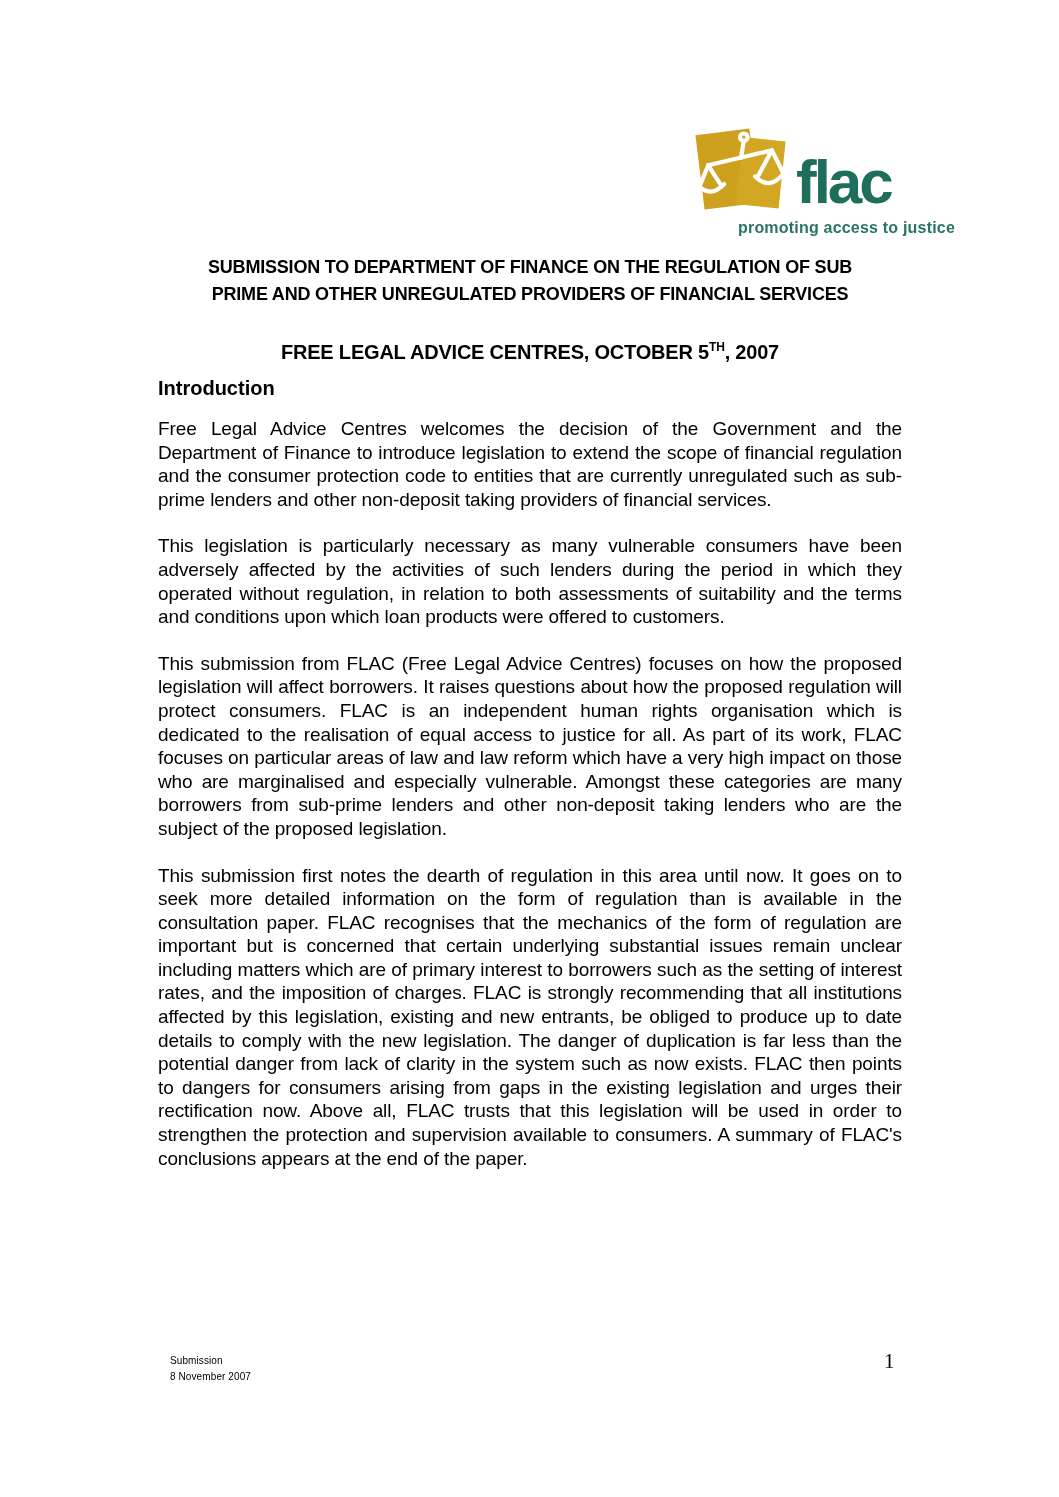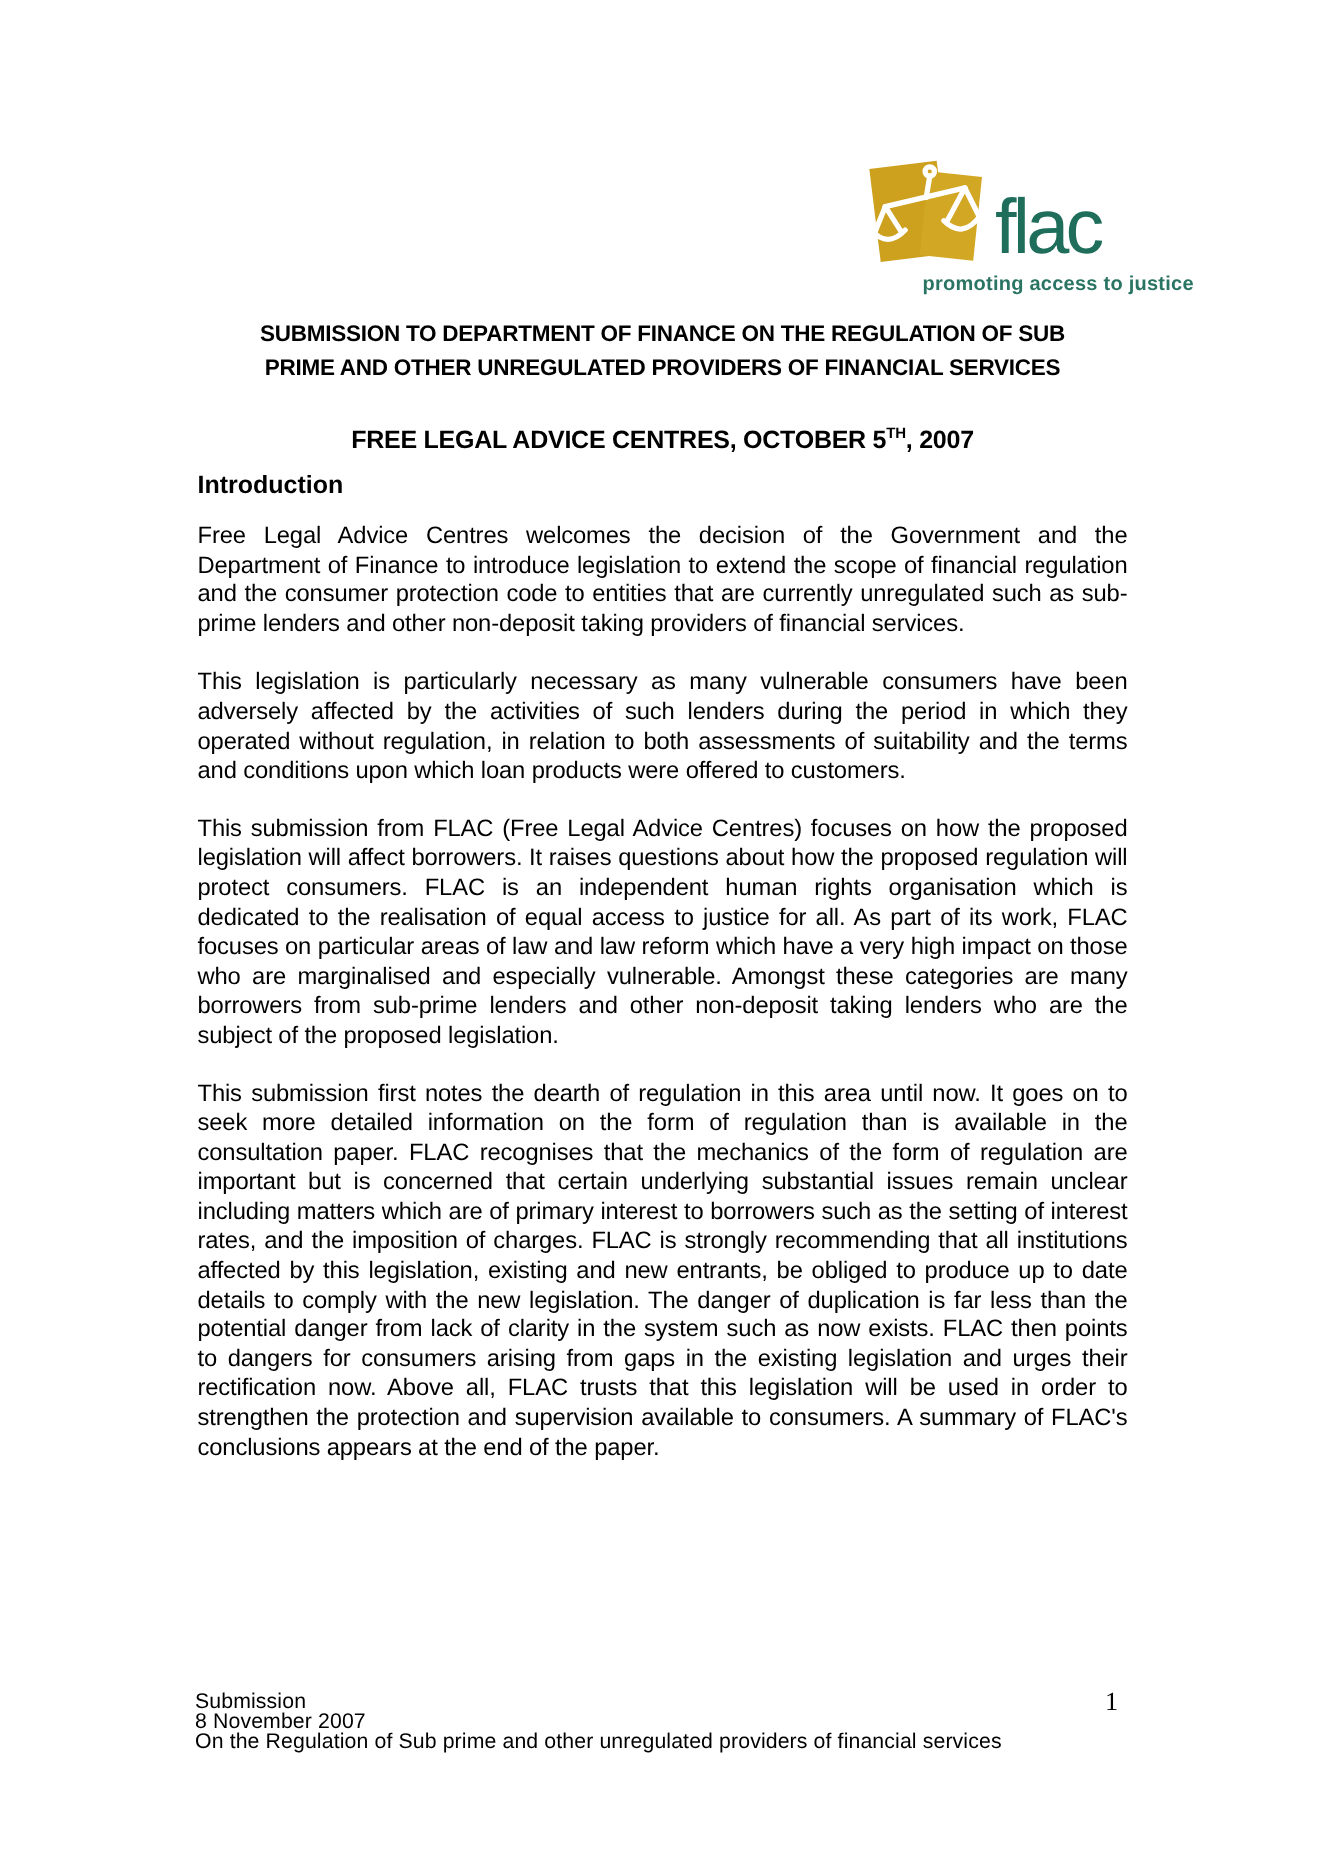--- a/index.html
+++ b/index.html
@@ -23,21 +23,21 @@
     top: 126px;
     left: 694px;
     width: 214px;
   }
   .logo-row {
     display: flex;
     align-items: flex-end;
   }
   .logo-icon { display: block; }
   .logo-word {
-    font-weight: 400;
+    font-weight: 700;
     font-size: 62px;
     line-height: 0.82;
     letter-spacing: -3px;
     color: #1f6e5b;
     margin-left: 8px;
     margin-bottom: 6px;
   }
   .logo-tagline {
     margin-top: 5px;
     font-weight: 700;
@@ -86,22 +86,22 @@
     line-height: 23.6px;
     text-align: justify;
     letter-spacing: -0.1px;
   }
   .body-par + .body-par { margin-top: 23px; }
 
   
   .footer-block {
     position: absolute;
     top: 1353px;
-    left: 156px;
-    font-size: 17px;
+    left: 170px;
+    font-size: 10px;
     line-height: 16px;
     letter-spacing: 0.1px;
   }
   .page-number {
     position: absolute;
     top: 1349px;
     left: 884px;
     font-family: "Liberation Serif", serif;
     font-size: 21px;
   }
@@ -145,18 +145,17 @@
 
     <p class="body-par">Free Legal Advice Centres welcomes the decision of the Government and the Department of Finance to introduce legislation to extend the scope of financial regulation and the consumer protection code to entities that are currently unregulated such as sub-prime lenders and other non-deposit taking providers of financial services.</p>
     <p class="body-par">This legislation is particularly necessary as many vulnerable consumers have been adversely affected by the activities of such lenders during the period in which they operated without regulation, in relation to both assessments of suitability and the terms and conditions upon which loan products were offered to customers.</p>
     <p class="body-par">This submission from FLAC (Free Legal Advice Centres) focuses on how the proposed legislation will affect borrowers. It raises questions about how the proposed regulation will protect consumers. FLAC is an independent human rights organisation which is dedicated to the realisation of equal access to justice for all. As part of its work, FLAC focuses on particular areas of law and law reform which have a very high impact on those who are marginalised and especially vulnerable. Amongst these categories are many borrowers from sub-prime lenders and other non-deposit taking lenders who are the subject of the proposed legislation.</p>
     <p class="body-par">This submission first notes the dearth of regulation in this area until now. It goes on to seek more detailed information on the form of regulation than is available in the consultation paper. FLAC recognises that the mechanics of the form of regulation are important but is concerned that certain underlying substantial issues remain unclear including matters which are of primary interest to borrowers such as the setting of interest rates, and the imposition of charges.  FLAC is strongly recommending that all institutions affected by this legislation, existing and new entrants, be obliged to produce up to date details to comply with the new legislation. The danger of duplication is far less than the potential danger from lack of clarity in the system such as now exists. FLAC then points to dangers for consumers arising from gaps in the existing legislation and urges their rectification now.  Above all, FLAC trusts that this legislation will be used in order to strengthen the protection and supervision available to consumers.   A summary of FLAC's conclusions appears at the end of the paper.</p>
   </div>
 
   <div class="footer-block">
     <div>Submission</div>
     <div>8 November 2007</div>
-    <div>On the Regulation of Sub prime and other unregulated providers of financial services</div>
   </div>
 
   <div class="page-number">1</div>
 
 </div>
 
 </body></html>

